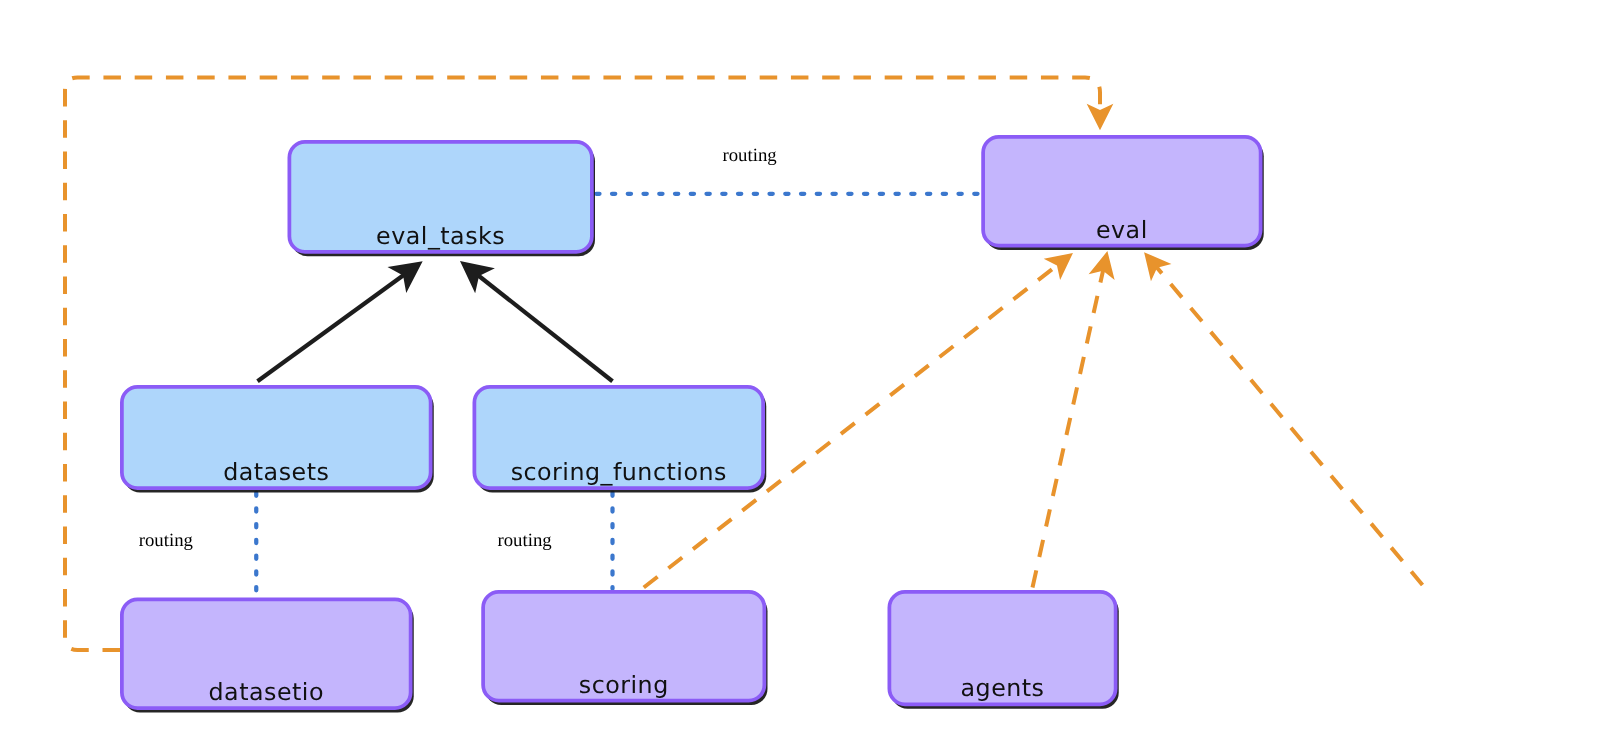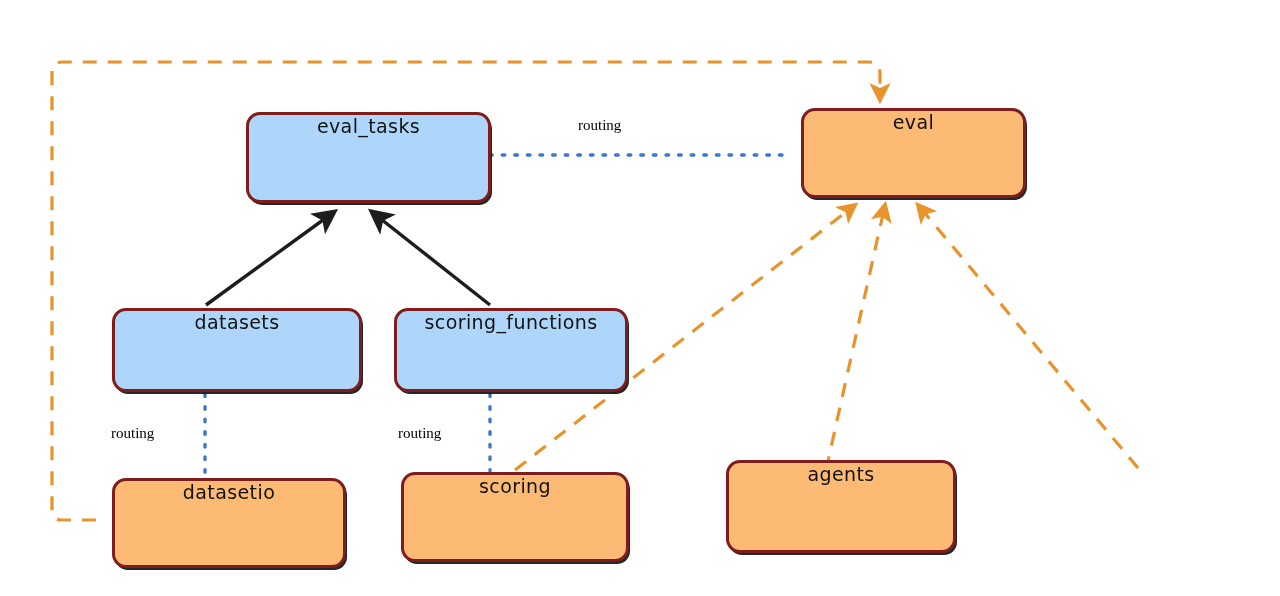--- a/index.html
+++ b/index.html
@@ -24,41 +24,40 @@
     position: absolute;
     left: 0;
     top: 0;
     width: 1280px;
     height: 596px;
   }
   .node {
     position: absolute;
     box-sizing: border-box;
     display: flex;
-    align-items: flex-start;
+    align-items: flex-end;
     justify-content: center;
-    border: 3px solid #7f1d1d;
+    border: 3px solid #8b5cf6;
     border-radius: 14px;
     box-shadow: 2px 3px 0 -1px rgba(20,20,20,0.92);
     z-index: 3;
-    margin-left: 16px;
   }
   .node .label {
     font-family: "DejaVu Sans", sans-serif;
     font-size: 19px;
     color: #111111;
     letter-spacing: 0.4px;
     white-space: nowrap;
     user-select: none;
   }
   .node.api {
     background: #aed6fb;
   }
   .node.provider {
-    background: #fdba74;
+    background: #c4b5fd;
   }
   .edge-label {
     position: absolute;
     font-family: Liberation Serif, serif;
     font-size: 15px;
     color: #000000;
     white-space: nowrap;
     z-index: 4;
     user-select: none;
   }
@@ -132,21 +131,21 @@
   </div>
 
   <div class="node provider" style="left:96px; top:478px; width:234px; height:90px;">
     <span class="label">datasetio</span>
   </div>
 
   <div class="node provider" style="left:385px; top:472px; width:228px; height:90px;">
     <span class="label">scoring</span>
   </div>
 
-  <div class="node provider" style="left:710px; top:460px; width:230px; height:93px;">
+  <div class="node provider" style="left:710px; top:472px; width:184px; height:93px;">
     <span class="label">agents</span>
   </div>
 
 
   <div class="edge-label" style="left:578px; top:117px;">routing</div>
 
   <div class="edge-label" style="left:111px; top:425px;">routing</div>
 
   <div class="edge-label" style="left:398px; top:425px;">routing</div>
 

